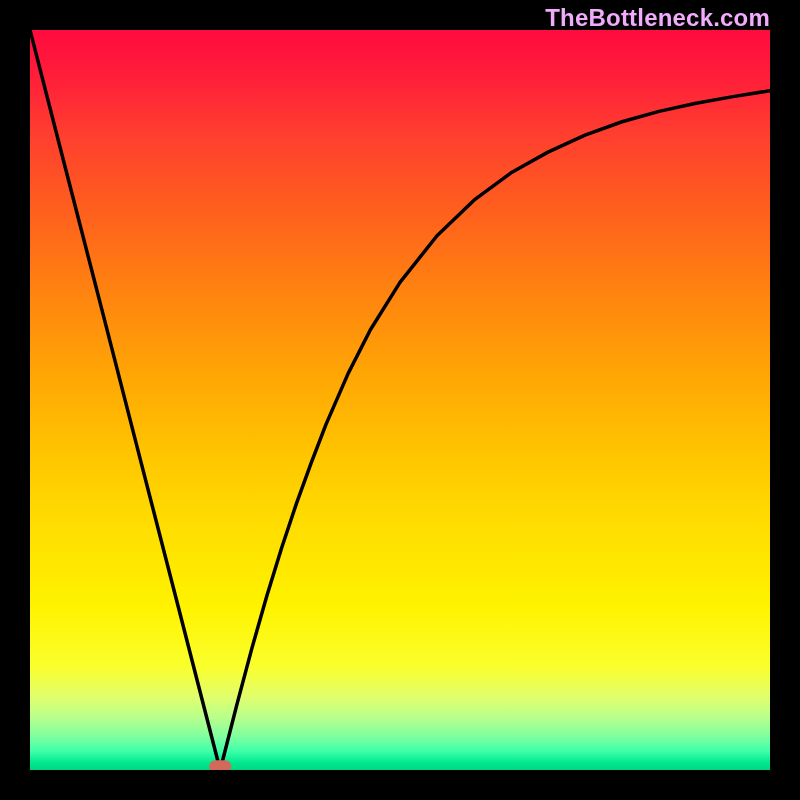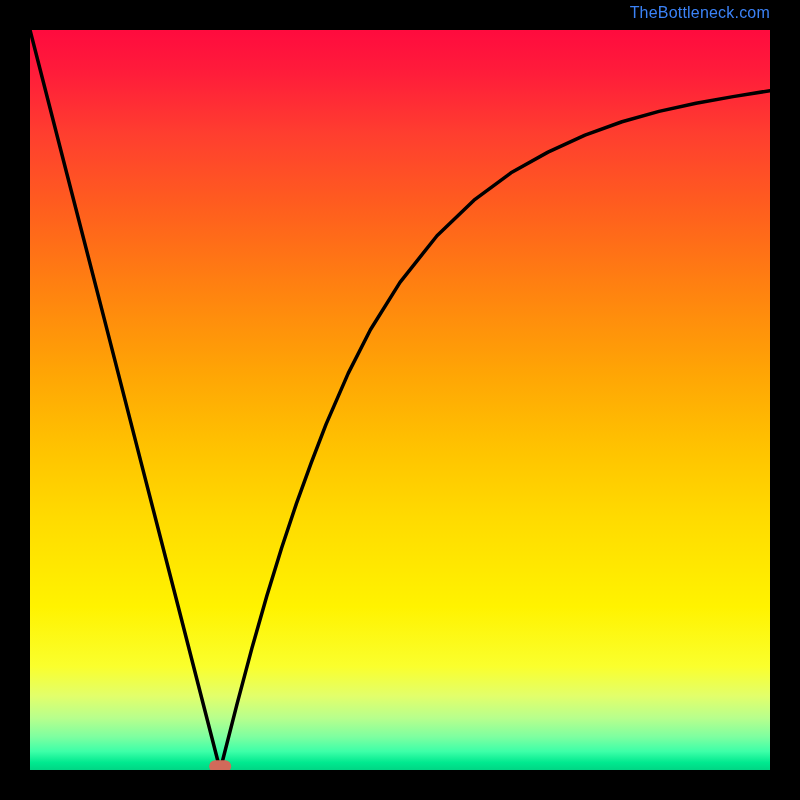--- a/index.html
+++ b/index.html
@@ -54,24 +54,24 @@
     stroke-linecap: round;
   }
   .marker {
     fill: #d16a5a;
     stroke: none;
   }
   .watermark {
     position: absolute;
     top: 4px;
     right: 30px;
-    color: #3b82f6;
+    color: #f0abfc;
     font-family: Arial, Helvetica, sans-serif;
-    font-size: 16px;
-    font-weight: 400;
+    font-size: 24px;
+    font-weight: 700;
     letter-spacing: 0.2px;
     user-select: none;
   }
 </style>
 </head>
 <body>
 
 <div class="frame">
   <div class="watermark">TheBottleneck.com</div>
   <div class="plot">

